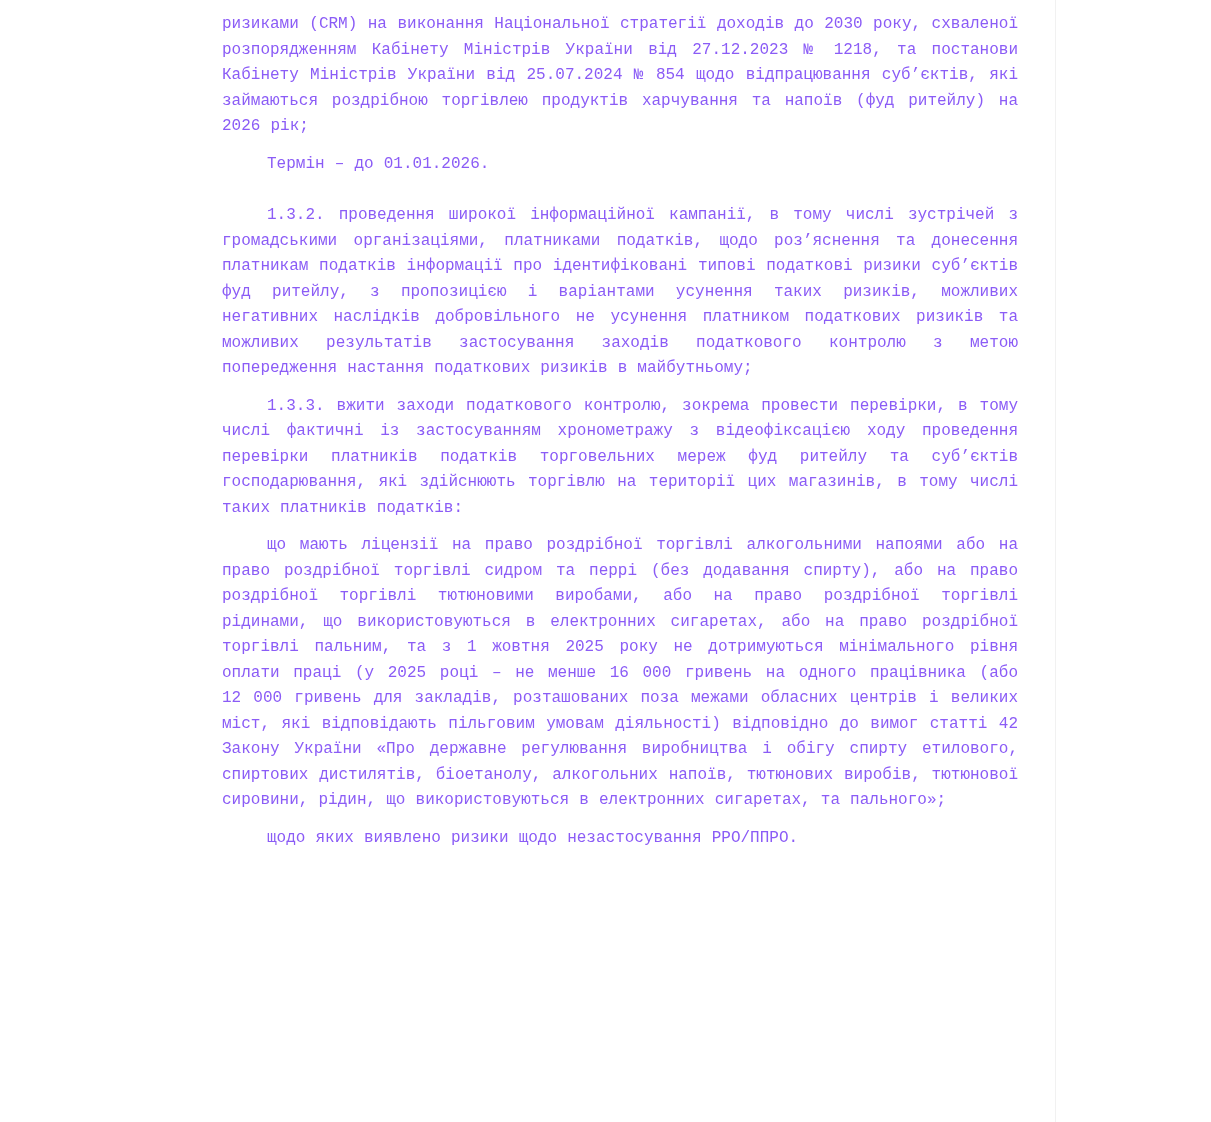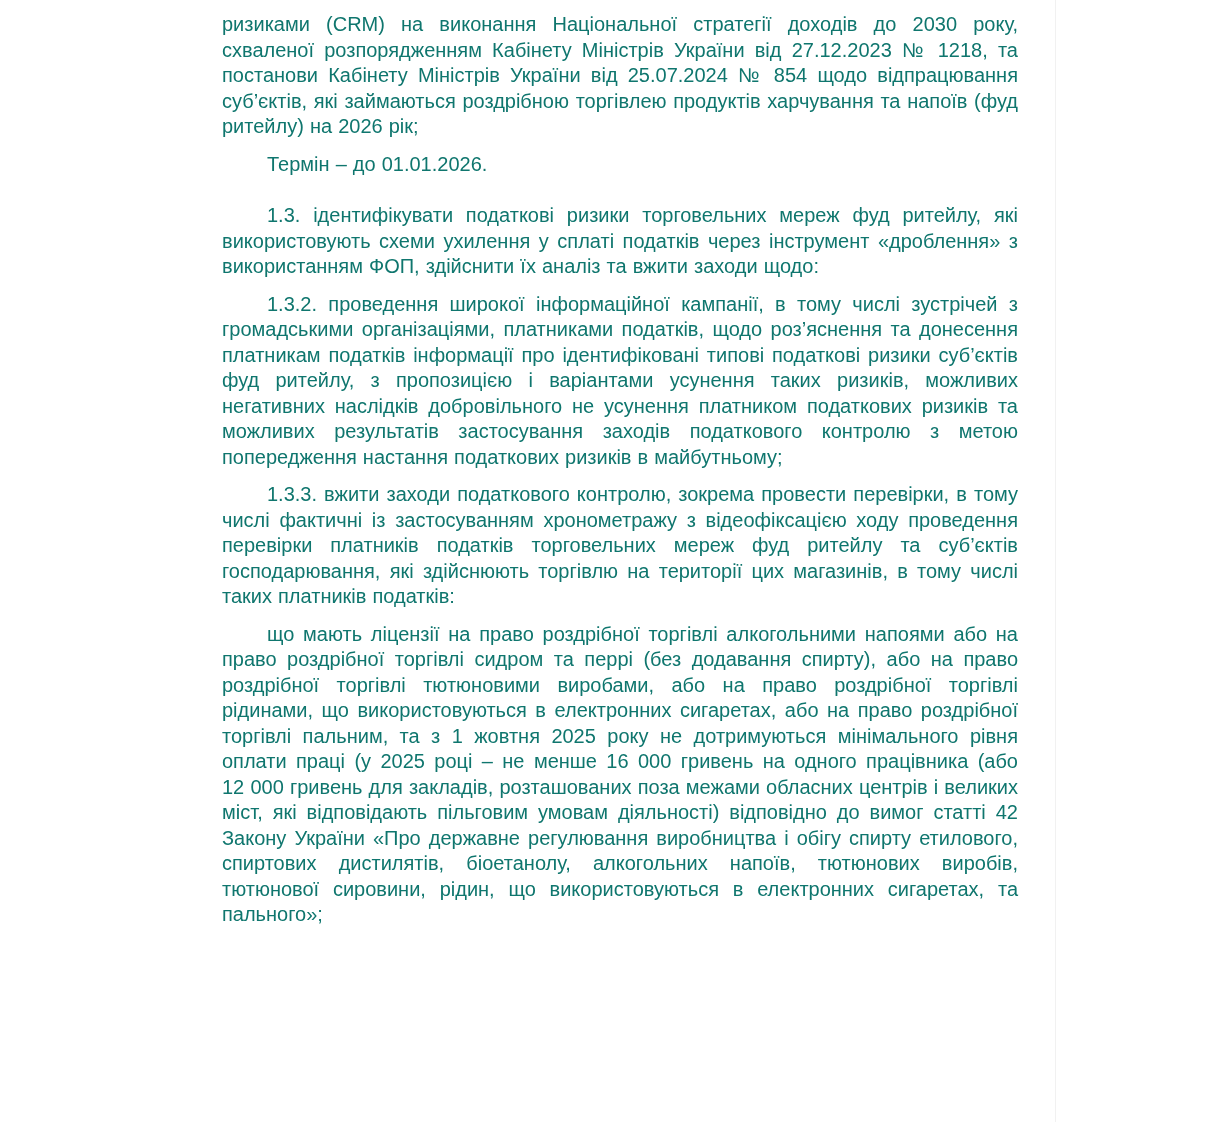--- a/index.html
+++ b/index.html
@@ -20,24 +20,24 @@
     top: 0;
     width: 1px;
     height: 100%;
     background: #f1f1f1;
   }
   .content {
     position: absolute;
     left: 222px;
     top: 12px;
     width: 796px;
-    font-family: Liberation Sans, sans-serif;
-    font-size: 20px;
+    font-family: Liberation Mono, monospace;
+    font-size: 16px;
     line-height: 25.5px;
-    color: #0f766e;
+    color: #8b5cf6;
     text-align: justify;
   }
   .content p {
     margin: 0 0 12px 0;
     text-indent: 45px;
     word-spacing: 0.5px;
   }
   .content p.no-indent {
     text-indent: 0;
   }
@@ -46,18 +46,18 @@
   }
 </style>
 </head>
 <body>
 
 <div class="page">
   <div class="scan-line"></div>
   <div class="content">
     <p class="no-indent">ризиками (CRM) на виконання Національної стратегії доходів до 2030 року, схваленої розпорядженням Кабінету Міністрів України від 27.12.2023 № 1218, та постанови Кабінету Міністрів України від 25.07.2024 № 854 щодо відпрацювання суб’єктів, які займаються роздрібною торгівлею продуктів харчування та напоїв (фуд ритейлу) на 2026 рік;</p>
     <p class="term-line">Термін – до 01.01.2026.</p>
-    <p>1.3. ідентифікувати податкові ризики торговельних мереж фуд ритейлу, які використовують схеми ухилення у сплаті податків через інструмент «дроблення» з використанням ФОП, здійснити їх аналіз та вжити заходи щодо:</p>
     <p>1.3.2. проведення широкої інформаційної кампанії, в тому числі зустрічей з громадськими організаціями, платниками податків, щодо роз’яснення та донесення платникам податків інформації про ідентифіковані типові податкові ризики суб’єктів фуд ритейлу, з пропозицією і варіантами усунення таких ризиків, можливих негативних наслідків добровільного не усунення платником податкових ризиків та можливих результатів застосування заходів податкового контролю з метою попередження настання податкових ризиків в майбутньому;</p>
     <p>1.3.3. вжити заходи податкового контролю, зокрема провести перевірки, в тому числі фактичні із застосуванням хронометражу з відеофіксацією ходу проведення перевірки платників податків торговельних мереж фуд ритейлу та суб’єктів господарювання, які здійснюють торгівлю на території цих магазинів, в тому числі таких платників податків:</p>
     <p>що мають ліцензії на право роздрібної торгівлі алкогольними напоями або на право роздрібної торгівлі сидром та перрі (без додавання спирту), або на право роздрібної торгівлі тютюновими виробами, або на право роздрібної торгівлі рідинами, що використовуються в електронних сигаретах, або на право роздрібної торгівлі пальним, та з 1 жовтня 2025 року не дотримуються мінімального рівня оплати праці (у 2025 році – не менше 16&nbsp;000 гривень на одного працівника (або 12&nbsp;000 гривень для закладів, розташованих поза межами обласних центрів і великих міст, які відповідають пільговим умовам діяльності) відповідно до вимог статті 42 Закону України «Про державне регулювання виробництва і обігу спирту етилового, спиртових дистилятів, біоетанолу, алкогольних напоїв, тютюнових виробів, тютюнової сировини, рідин, що використовуються в електронних сигаретах, та пального»;</p>
+    <p>щодо яких виявлено ризики щодо незастосування РРО/ППРО.</p>
   </div>
 </div>
 
 </body></html>

